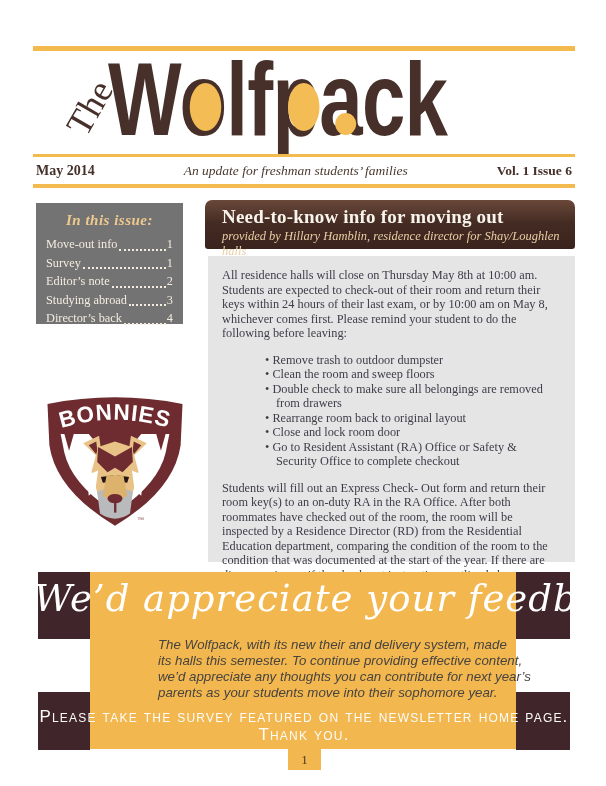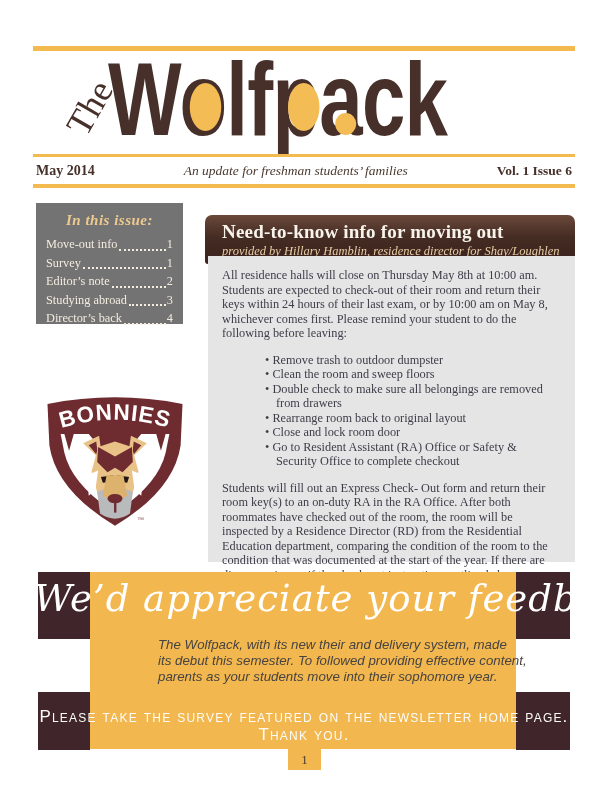--- a/index.html
+++ b/index.html
@@ -23,21 +23,21 @@
        padding:0 10px;box-sizing:border-box;}
   .toc-head{margin:9px 0 6px 0;text-align:center;color:#eeca8e;font-size:15px;
             font-weight:bold;font-style:italic;letter-spacing:.5px;}
   .toc-row{display:flex;align-items:flex-end;color:#f3ecdf;font-size:12.3px;line-height:18.6px;}
   .toc-dots{flex:1;border-bottom:2px dotted #f3ecdf;margin:0 1px 3px 2px;}
 
   
   .logo{position:absolute;left:40px;top:386px;}
 
   
-  .art-head{position:absolute;left:205px;top:215px;width:370px;height:49px;box-sizing:border-box;
+  .art-head{position:absolute;left:205px;top:200px;width:370px;height:49px;box-sizing:border-box;
             background:linear-gradient(#6a483a,#452c23 45%,#39231d);
             border-radius:7px 7px 3px 3px;padding:6px 0 0 17px;}
   .art-title{color:#f8f4ec;font-size:19px;font-weight:bold;letter-spacing:.2px;}
   .art-byline{color:#e8cfa6;font-size:12.5px;font-style:italic;margin-top:1px;}
   .art-body{position:absolute;left:208px;top:256px;width:367px;height:306px;background:#e5e5e5;
             box-sizing:border-box;padding:12px 15px 0 14px;color:#3e3c48;
             font-size:12.3px;line-height:1.18;}
   .art-body p{margin:0 0 12px 0;}
   ul.checklist{margin:11px 0 12px 43px;padding:0;list-style:none;}
   ul.checklist li{padding-left:11px;text-indent:-11px;}
@@ -176,22 +176,23 @@
   <div class="fb-brown" style="left:38px;top:572px;width:52px;height:67px;"></div>
   <div class="fb-brown" style="left:516px;top:572px;width:54px;height:67px;"></div>
   <div class="fb-brown" style="left:38px;top:692px;width:52px;height:58px;"></div>
   <div class="fb-brown" style="left:516px;top:692px;width:54px;height:58px;"></div>
   <div class="fb-gold"></div>
   <div class="fb-script">We’d appreciate your feedback!</div>
   <div class="fb-body">
 
       <div>The Wolfpack, with its new their and delivery system, made</div>
 
-      <div>its debut this semester. To followed providing effective content,</div>
-
+      <div>its halls this semester. To continue providing effective content,</div>
+
+      <div>we’d appreciate any thoughts you can contribute for next year’s</div>
 
       <div>parents as your students move into their sophomore year.</div>
     </div>
   <div class="fb-survey">
     <div>Please take the survey featured on the newsletter home page.</div>
     <div>Thank you.</div>
   </div>
 
   <div class="page-tab">
     <span>1</span>

